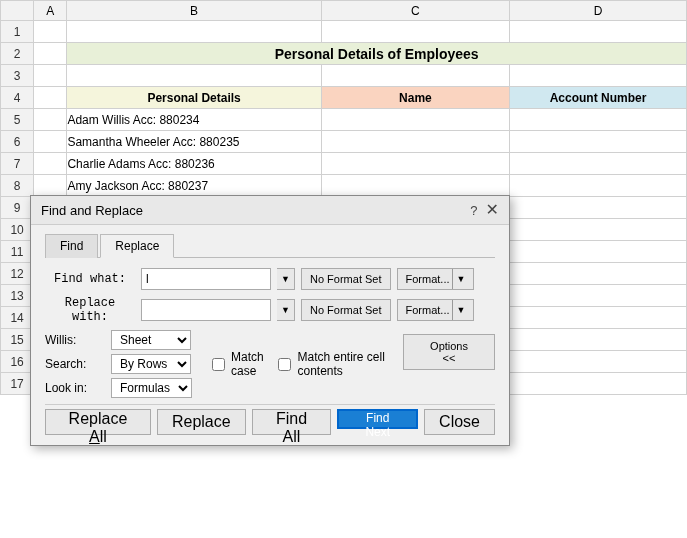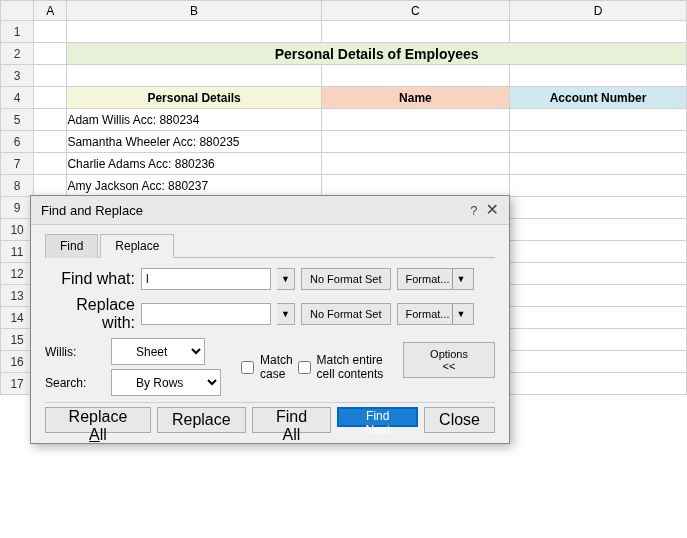--- a/index.html
+++ b/index.html
@@ -163,22 +163,23 @@
     
     .form-row {
       display: flex;
       align-items: center;
       margin-bottom: 6px;
       gap: 6px;
     }
 
     .form-label {
       width: 90px;
-      font-size: 16px;
-      text-align: right;
+      font-size: 12px;
+      text-align: center;
+      font-family: Liberation Mono, monospace;
     }
 
     .form-input-container {
       display: flex;
       align-items: center;
       flex: 1;
       gap: 6px;
     }
 
     .form-input {
@@ -258,25 +259,25 @@
       gap: 6px;
       font-size: 12px;
     }
 
     .option-label {
       width: 60px;
       font-size: 12px;
     }
 
     .option-select {
-      height: 27px;
+      height: 20px;
       font-size: 12px;
       border: 1px solid #aaa;
       background: #fff;
-      padding: 0 20px;
+      padding: 0 4px;
       min-width: 80px;
     }
 
     .checkbox {
       width: 13px;
       height: 13px;
       cursor: pointer;
     }
 
     .options-right-row {
@@ -541,20 +542,26 @@
           <div class="option-row">
             <span class="option-label">Willis:</span>
             <select class="option-select">
               <option>Sheet</option>
             </select>
           </div>
           <div class="option-row">
             <span class="option-label">Search:</span>
             <select class="option-select">
               <option>By Rows</option>
+            </select>
+          </div>
+          <div class="option-row">
+            <span class="option-label">Look in:</span>
+            <select class="option-select">
+              <option>Formulas</option>
             </select>
           </div>
         </div>
         <div class="options-right">
           <div class="options-right-row">
             <input type="checkbox" class="checkbox" style="">
             <span>Match case</span>
           </div>
           <div class="options-right-row">
             <input type="checkbox" class="checkbox" style="">

